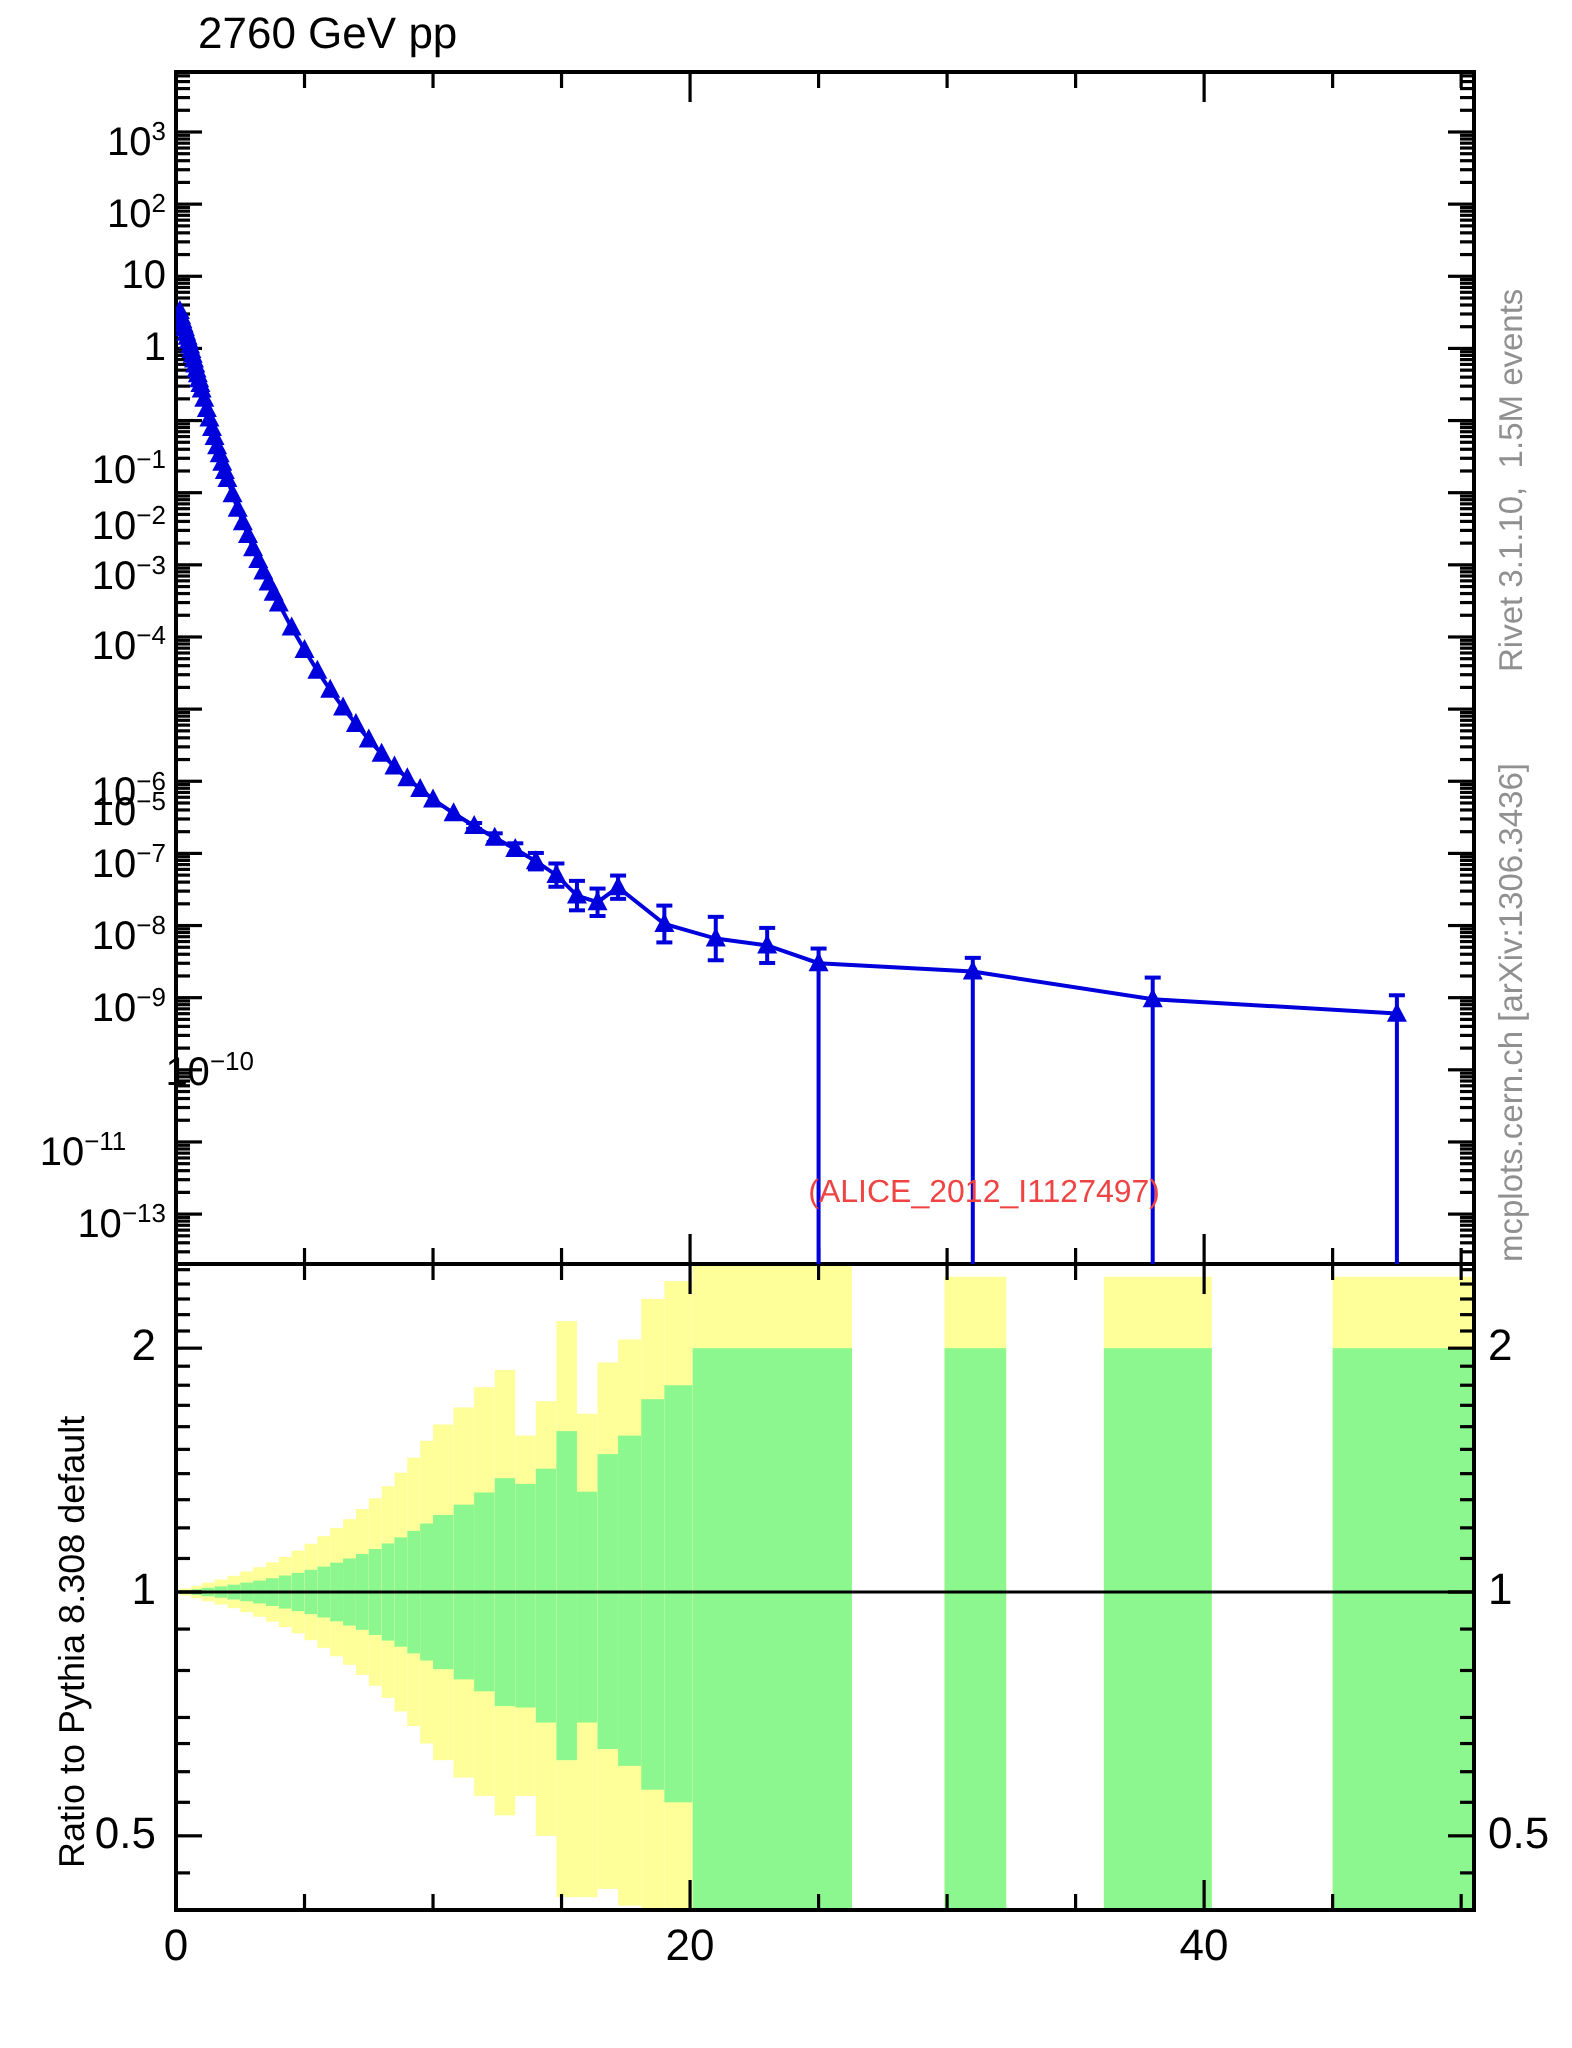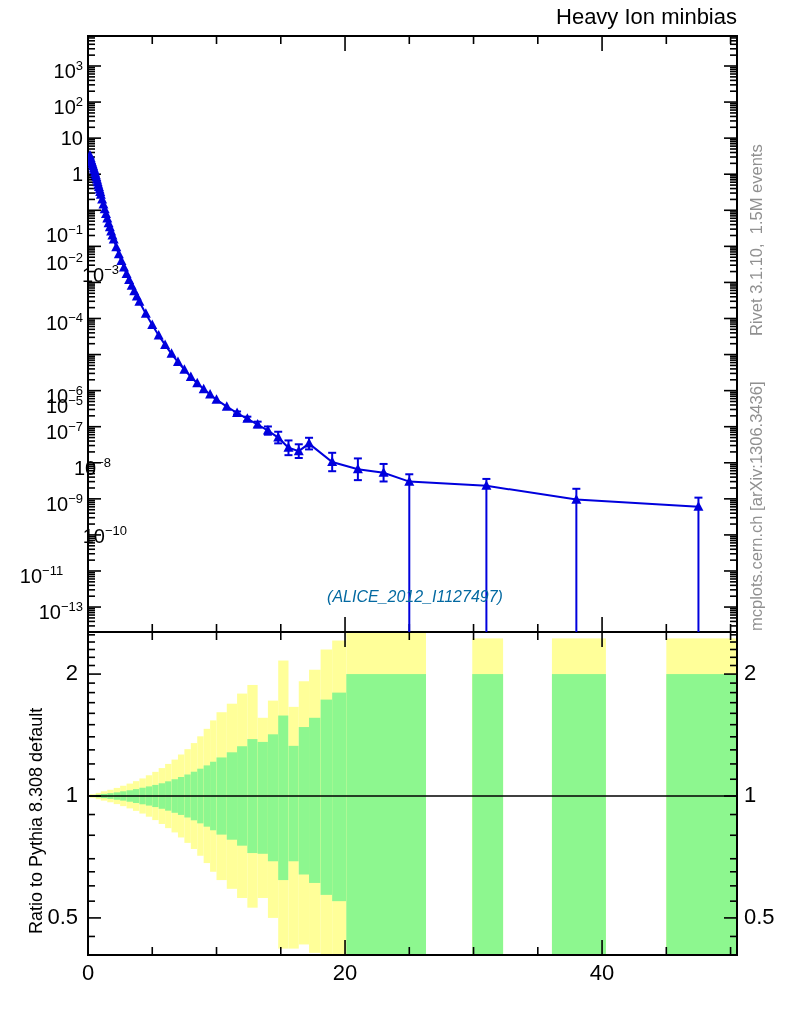--- a/index.html
+++ b/index.html
@@ -7,21 +7,21 @@
         font-family:"Liberation Sans",sans-serif;color:#000;}
   .abs{position:absolute;}
   #chart-svg{position:absolute;left:0;top:0;}
   .hdr{font-size:22px;top:4px;white-space:pre;}
   .hdr-left{left:99px;}
   .hdr-right{right:49px;text-align:right;}
   .plot-title{left:164px;top:58px;font-size:19px;white-space:pre;}
   .plot-title sub{font-size:13px;}
   .legend{left:128px;top:512px;display:flex;align-items:center;}
   .legend-label{font-size:19px;margin-left:10px;white-space:pre;}
-  .watermark{left:250px;top:588px;width:330px;text-align:center;font-size:16px;color:#0369a1;white-space:pre;font-style:italic;}
+  .watermark{left:250px;top:588px;width:330px;text-align:right;font-size:16px;color:#ef4444;white-space:pre;}
   .ylab{left:0;width:83px;text-align:right;font-size:20px;line-height:26px;white-space:pre;}
   .ylab sup{font-size:13px;}
   .xlab{width:44px;text-align:center;top:960px;font-size:22px;white-space:pre;}
   .rlab-left{left:28px;width:50px;text-align:right;font-size:22px;white-space:pre;}
   .rlab-right{left:744px;font-size:22px;white-space:pre;}
   .rot{transform:rotate(-90deg);transform-origin:0 0;white-space:pre;}
   .ratio-axis-title{left:26px;top:934px;font-size:18px;color:#000;}
   .note{color:#909090;font-size:16.5px;left:747px;}
   .note-top{top:336px;}
   .note-bottom{top:631px;}
@@ -612,43 +612,43 @@
         <path d="M 332.1782178217822 456.50570198254735 L 327.1782178217822 466.00570198254735 L 337.1782178217822 466.00570198254735 Z" fill="#0000dd"></path>
         <path d="M 357.8811881188119 463.7790502450048 L 352.8811881188119 473.2790502450048 L 362.8811881188119 473.2790502450048 Z" fill="#0000dd"></path>
         <path d="M 383.5841584158416 467.2153693834996 L 378.5841584158416 476.7153693834996 L 388.5841584158416 476.7153693834996 Z" fill="#0000dd"></path>
         <path d="M 409.2871287128713 476.13023634226175 L 404.2871287128713 485.63023634226175 L 414.2871287128713 485.63023634226175 Z" fill="#0000dd"></path>
         <path d="M 486.39603960396045 480.2924769548454 L 481.39603960396045 489.7924769548454 L 491.39603960396045 489.7924769548454 Z" fill="#0000dd"></path>
         <path d="M 576.3564356435644 494.14350955723125 L 571.3564356435644 503.64350955723125 L 581.3564356435644 503.64350955723125 Z" fill="#0000dd"></path>
         <path d="M 698.4455445544555 501.342084398662 L 693.4455445544555 510.842084398662 L 703.4455445544555 510.842084398662 Z" fill="#0000dd"></path>
       </g>
     </svg>
 
-  <div class="abs hdr hdr-right">Heavy Ion minbias</div>
+  <div class="abs hdr hdr-left">2760 GeV pp</div>
 
 
 
   <div class="abs watermark">(ALICE_2012_I1127497)</div>
 
   <div class="abs rot ratio-axis-title">Ratio to Pythia 8.308 default</div>
   <div class="abs rot note note-top">Rivet 3.1.10,  1.5M events</div>
   <div class="abs rot note note-bottom">mcplots.cern.ch [arXiv:1306.3436]</div>
 
   <div id="y-axis-labels">
       <div class="abs ylab" style="top: 53px;">10<sup>3</sup></div>
       <div class="abs ylab" style="top: 89.07px;">10<sup>2</sup></div>
       <div class="abs ylab" style="top: 125.14px;">10</div>
       <div class="abs ylab" style="top: 161.21px;">1</div>
       <div class="abs ylab" style="top: 197.28px; margin-top: 20px;">10<sup>−1</sup></div>
       <div class="abs ylab" style="top: 233.35px; margin-top: 12px;">10<sup>−2</sup></div>
-      <div class="abs ylab" style="top: 257px; padding-left: 36px;">10<sup>−3</sup></div>
+      <div class="abs ylab" style="top: 270px;">10<sup>−3</sup></div>
       <div class="abs ylab" style="top: 305.49px;">10<sup>−4</sup></div>
       <div class="abs ylab" style="top: 341.56px; margin-top: 46px;">10<sup>−5</sup></div>
       <div class="abs ylab" style="top: 377.63px;">10<sup>−6</sup></div>
       <div class="abs ylab" style="top: 413.7px;">10<sup>−7</sup></div>
-      <div class="abs ylab" style="top: 449.77px; padding-left: 28px;">10<sup>−8</sup></div>
+      <div class="abs ylab" style="top: 449.77px;">10<sup>−8</sup></div>
       <div class="abs ylab" style="top: 485.84px;">10<sup>−9</sup></div>
       <div class="abs ylab" style="top: 518px; padding-left: 44px;">10<sup>−10</sup></div>
       <div class="abs ylab" style="top: 557.98px; text-align: center;">10<sup>−11</sup></div>
       <div class="abs ylab" style="top: 594.05px;">10<sup>−13</sup></div>
     </div>
   <div id="x-axis-labels">
       <div class="abs xlab" style="left: 66px;">0</div>
       <div class="abs xlab" style="left: 323.03px;">20</div>
       <div class="abs xlab" style="left: 580.059px;">40</div>
     </div>

